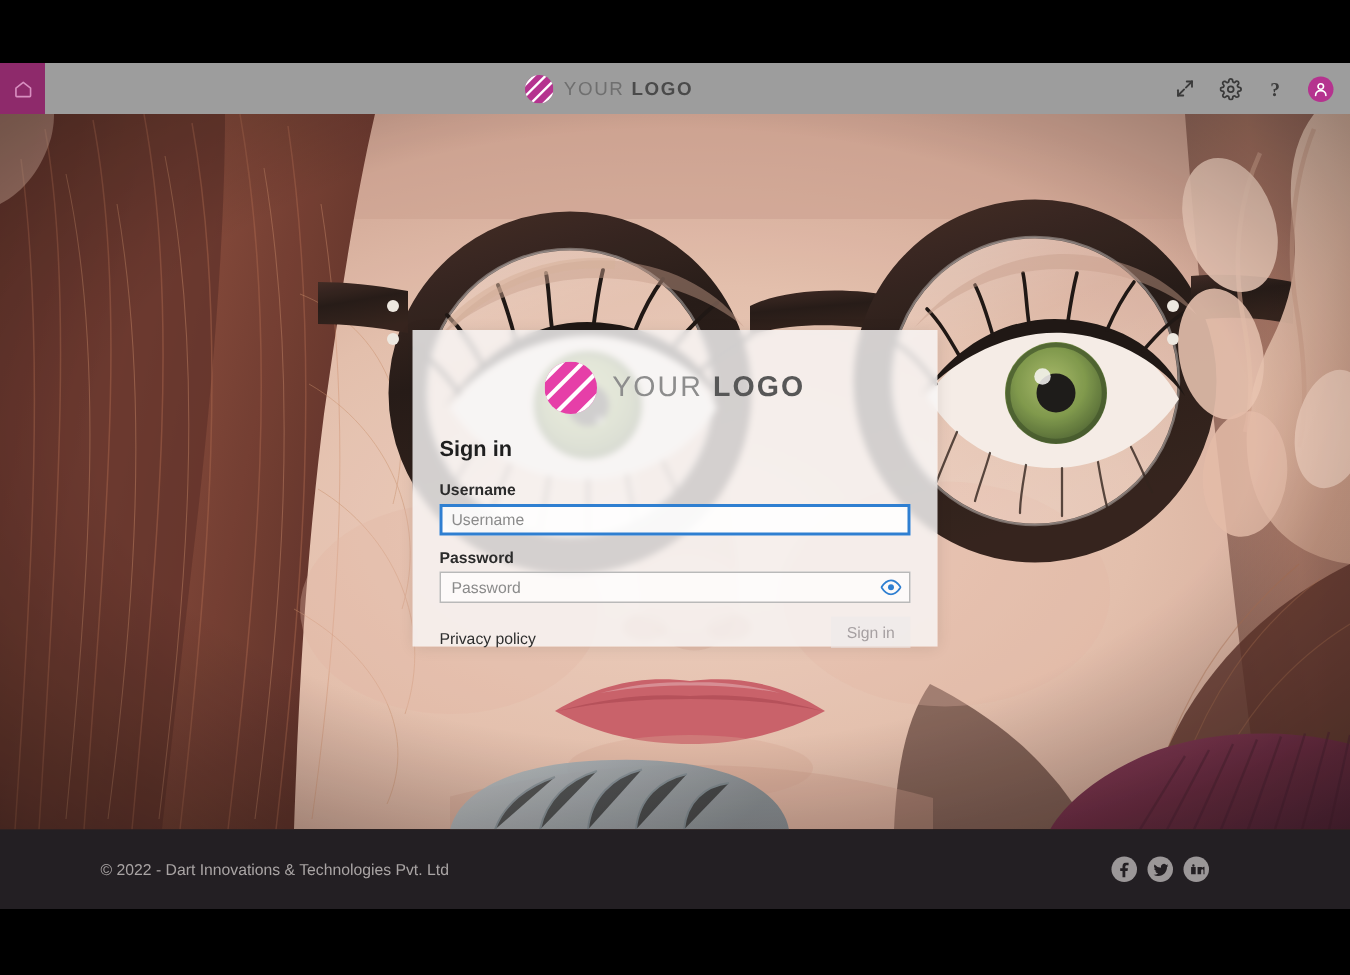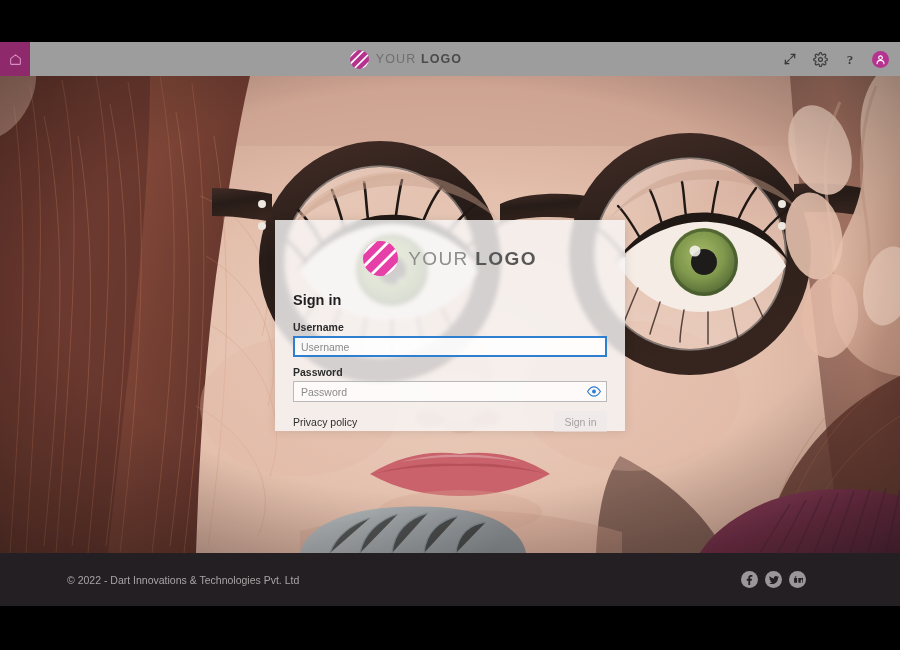--- a/index.html
+++ b/index.html
@@ -192,21 +192,21 @@
     right: 6px;
     top: 50%;
     transform: translateY(-50%);
     width: 14px; height: 12px;
     display:flex; align-items:center; justify-content:center;
     cursor: pointer;
   }
 
   .card-footer-row {
     display: flex;
-    align-items: center;
+    align-items: flex-end;
     justify-content: space-between;
     margin-top: 4px;
   }
 
   .privacy-link {
     font-size: 10.5px;
     color: #2e2e2e;
     text-decoration: none;
     cursor: pointer;
   }

